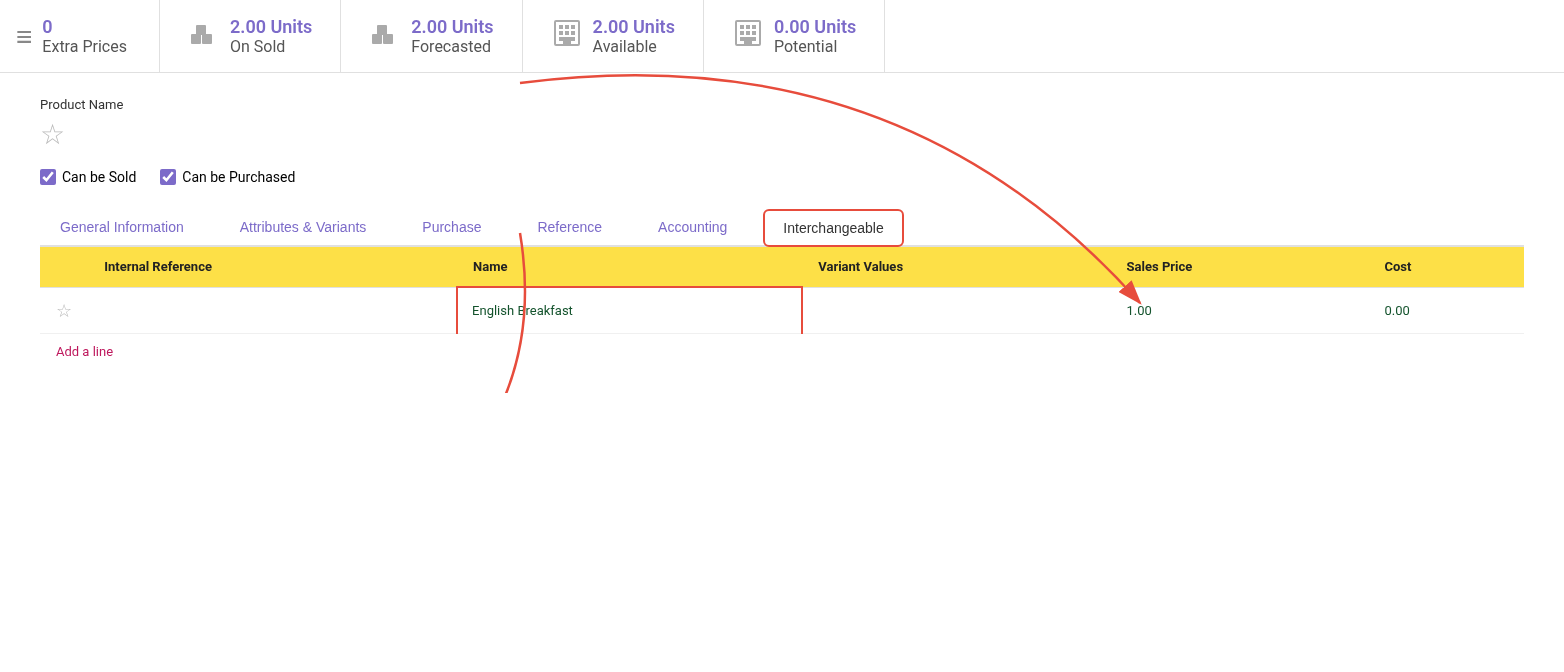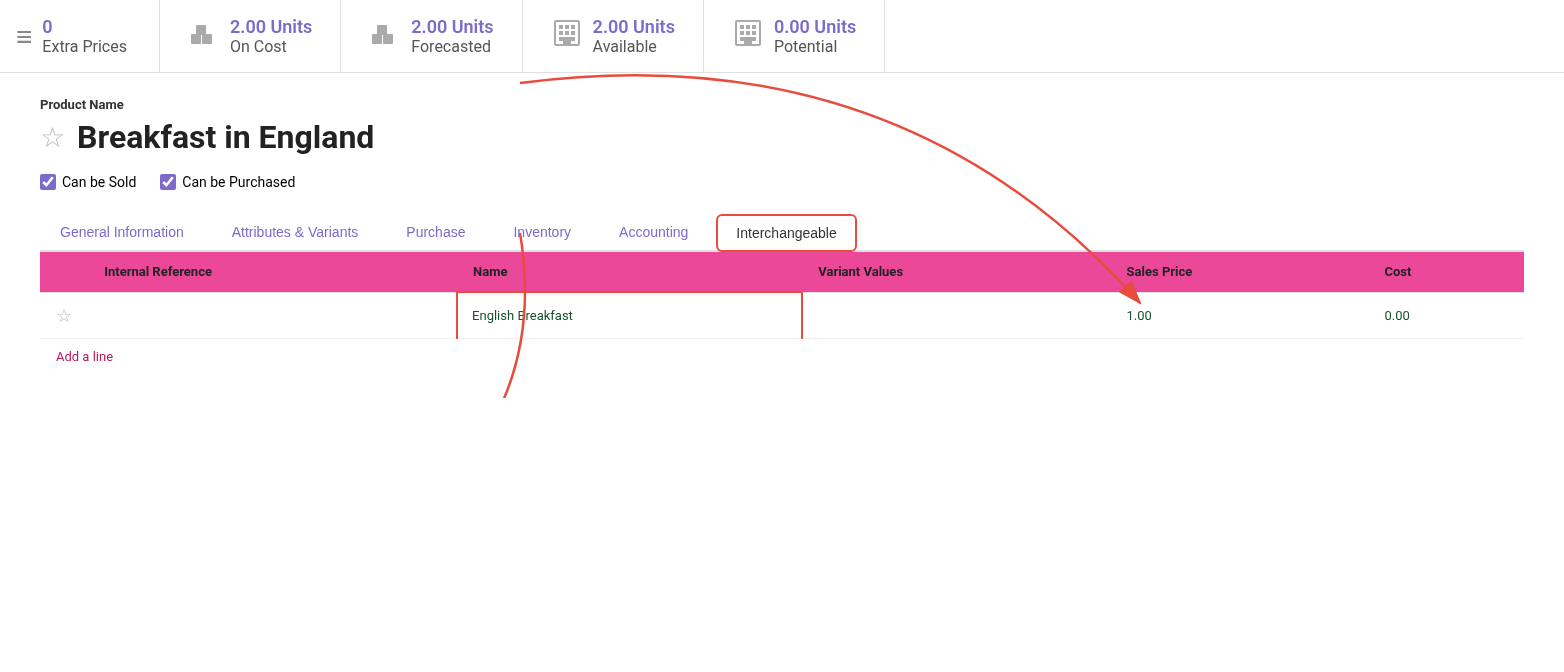--- a/index.html
+++ b/index.html
@@ -22,53 +22,53 @@
     }
     .stat-item:first-child { padding-left: 16px; }
     .stat-icon { font-size: 28px; color: #888; }
     .stat-text {}
     .stat-value { font-size: 18px; font-weight: 600; color: #7c6bc9; }
     .stat-label { font-size: 16px; color: #555; }
 
     
     .main-content { padding: 24px 40px; }
 
-    .product-name-label { font-size: 13px; font-weight: 700; color: #333; margin-bottom: 6px; }
+    .product-name-label { font-size: 13px; font-weight: 400; color: #333; margin-bottom: 6px; }
     .product-title-row { display: flex; align-items: center; gap: 12px; margin-bottom: 18px; }
     .star-icon { font-size: 28px; color: #bbb; cursor: pointer; }
     .product-title { font-size: 32px; font-weight: 700; color: #222; }
 
     .checkboxes-row { display: flex; align-items: center; gap: 24px; margin-bottom: 24px; }
     .checkbox-item { display: flex; align-items: center; gap: 6px; }
     .checkbox-item input[type="checkbox"] { width: 16px; height: 16px; accent-color: #7c6bc9; cursor: pointer; }
     .checkbox-label { font-size: 14px; color: #000000; }
 
     
-    .tabs-row { display: flex; border-bottom: 2px solid #e0e0e0; margin-bottom: 0; gap: 8px; }
+    .tabs-row { display: flex; border-bottom: 2px solid #e0e0e0; margin-bottom: 0; gap: 16px; }
     .tab {
       padding: 10px 20px;
       font-size: 14px;
       color: #7c6bc9;
       cursor: pointer;
       border: none;
       background: none;
       border-bottom: 2px solid transparent;
       margin-bottom: -2px;
     }
     .tab.highlighted {
       border: 2px solid #e74c3c;
       border-radius: 6px;
       color: #333;
       margin-bottom: -2px;
       padding: 8px 18px;
     }
 
     
     .variants-table { width: 100%; border-collapse: collapse; margin-top: 0; }
-    .variants-table thead tr { background: #ec4899; }
+    .variants-table thead tr { background: #fde047; }
     .variants-table th {
       padding: 12px 16px;
       text-align: left;
       font-weight: 700;
       font-size: 13px;
       color: #222;
       border-bottom: 1px solid #e0e0e0;
     }
     .variants-table td {
       padding: 12px 16px;
@@ -115,21 +115,21 @@
     <div class="stat-item">
       <div class="stat-icon">
         <svg width="32" height="32" viewBox="0 0 32 32" fill="none" xmlns="http://www.w3.org/2000/svg">
           <rect x="3" y="17" width="10" height="10" rx="1" fill="#aaa"></rect>
           <rect x="14" y="17" width="10" height="10" rx="1" fill="#aaa"></rect>
           <rect x="8" y="8" width="10" height="10" rx="1" fill="#aaa"></rect>
         </svg>
       </div>
       <div class="stat-text">
         <div class="stat-value">2.00 Units</div>
-        <div class="stat-label">On Cost</div>
+        <div class="stat-label">On Sold</div>
       </div>
     </div>
     <div class="stat-item">
       <div class="stat-icon">
         <svg width="32" height="32" viewBox="0 0 32 32" fill="none" xmlns="http://www.w3.org/2000/svg">
           <rect x="3" y="17" width="10" height="10" rx="1" fill="#aaa"></rect>
           <rect x="14" y="17" width="10" height="10" rx="1" fill="#aaa"></rect>
           <rect x="8" y="8" width="10" height="10" rx="1" fill="#aaa"></rect>
         </svg>
       </div>
@@ -194,41 +194,40 @@
         </marker>
       </defs>
     </svg>
 
     
     <div class="product-name-label">Product Name</div>
 
     
     <div class="product-title-row">
       <span class="star-icon">☆</span>
-      <h1 class="product-title">Breakfast in England</h1>
     </div>
 
     
     <div class="checkboxes-row">
       <label class="checkbox-item">
         <input type="checkbox" checked="" style="">
         <span class="checkbox-label">Can be Sold</span>
       </label>
       <label class="checkbox-item">
         <input type="checkbox" checked="" style="">
         <span class="checkbox-label">Can be Purchased</span>
       </label>
     </div>
 
     
     <div class="tabs-row">
       <button class="tab">General Information</button>
       <button class="tab">Attributes &amp; Variants</button>
       <button class="tab">Purchase</button>
-      <button class="tab">Inventory</button>
+      <button class="tab">Reference</button>
       <button class="tab">Accounting</button>
       <button class="tab highlighted">Interchangeable</button>
     </div>
 
     
     <table class="variants-table">
       <thead>
         <tr>
           <th style="width:40px"></th>
           <th>Internal Reference</th>

